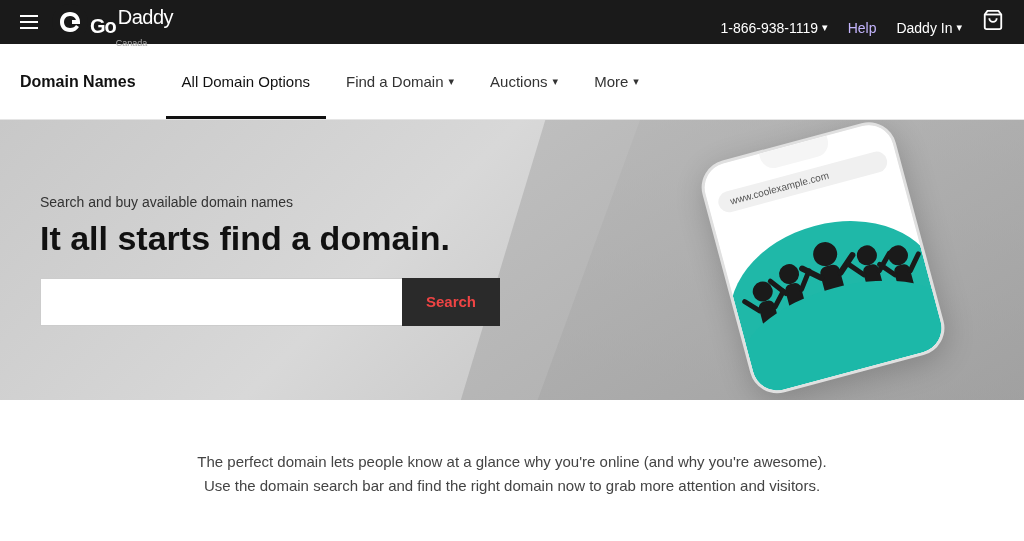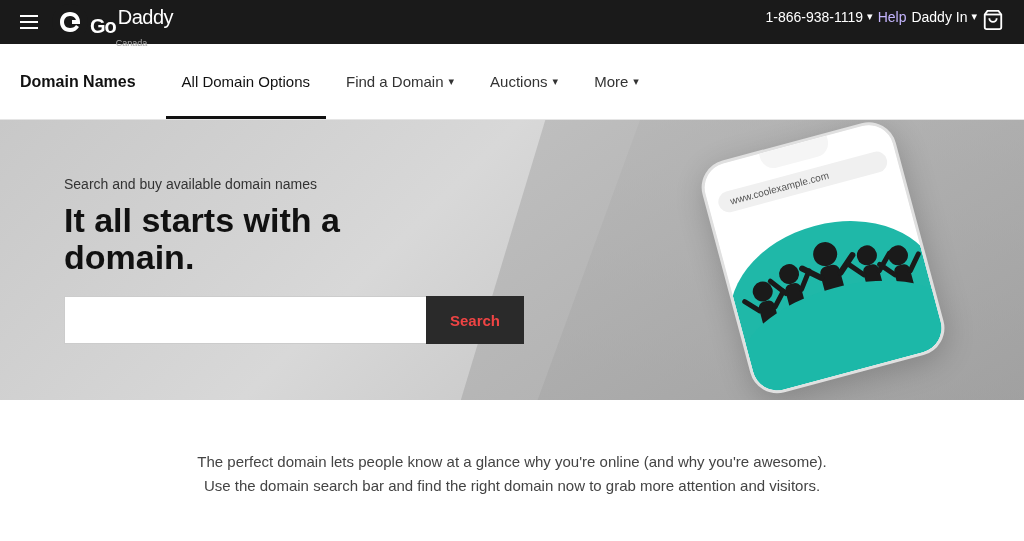--- a/index.html
+++ b/index.html
@@ -13,21 +13,21 @@
       display: flex;
       align-items: center;
       justify-content: space-between;
       padding: 0 20px;
     }
     .top-bar-left { display: flex; align-items: center; gap: 14px; }
     .hamburger { display: flex; flex-direction: column; gap: 4px; cursor: pointer; }
     .hamburger span { width: 18px; height: 2px; background: #fff; display: block; }
     .logo-canada { font-size: 9px; color: #aaa; display: block; text-align: center; }
 
-    .top-bar-right { display: flex; align-items: flex-start; gap: 5px; font-size: 14px; }
+    .top-bar-right { display: flex; align-items: flex-end; gap: 20px; font-size: 14px; }
     .phone-num { color: #fff; display: flex; align-items: center; gap: 4px; cursor: pointer; }
     .help-link { color: #c4b5fd; cursor: pointer; }
     .signin-btn { color: #fff; display: flex; align-items: center; gap: 4px; cursor: pointer; }
     .cart-icon { color: #fff; cursor: pointer; font-size: 18px; }
 
     
     .sec-nav {
       background: #fff;
       height: 76px;
       display: flex;
@@ -76,21 +76,21 @@
       position: relative;
       background: linear-gradient(135deg, #c8c8c8 0%, #d8d8d8 40%, #b0b0b0 100%);
       height: 280px;
       overflow: hidden;
       display: flex;
       align-items: center;
     }
     .hero-content {
       position: relative;
       z-index: 2;
-      padding: 30px 64px;
+      padding: 30px 40px;
       max-width: 500px;
     }
     .hero-sub {
       font-size: 14px;
       color: #333;
       margin-bottom: 10px;
     }
     .hero-title {
       font-size: 34px;
       font-weight: 800;
@@ -293,21 +293,21 @@
   </div>
 </div>
 
 <div class="hero">
 
   <div style="position:absolute;right:0;top:0;width:55%;height:100%;background:linear-gradient(145deg,#c0c0c0,#a8a8a8);clip-path:polygon(15% 0%,100% 0%,100% 100%,0% 100%);z-index:0;"></div>
   <div style="position:absolute;right:0;top:0;width:50%;height:100%;background:linear-gradient(160deg,#b5b5b5,#999);clip-path:polygon(25% 0%,100% 0%,100% 100%,5% 100%);z-index:0;opacity:0.5;"></div>
 
   <div class="hero-content">
     <p class="hero-sub">Search and buy available domain names</p>
-    <h1 class="hero-title">It all starts with a domain.</h1>
+    <h1 class="hero-title">It all starts find a domain.</h1>
     <div class="search-bar">
       <input class="search-input" type="text" style="">
       <button class="search-btn">Search</button>
     </div>
   </div>
 
   <div class="phone-wrap">
     <div class="phone-body">
       <div class="phone-notch"></div>
       <div class="phone-screen">

